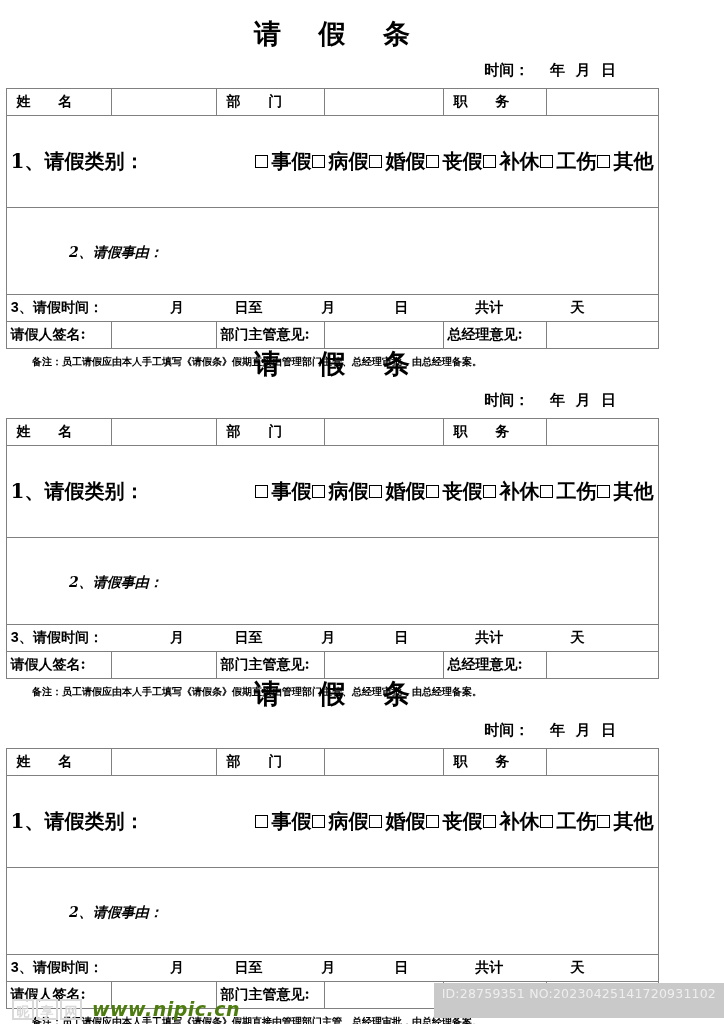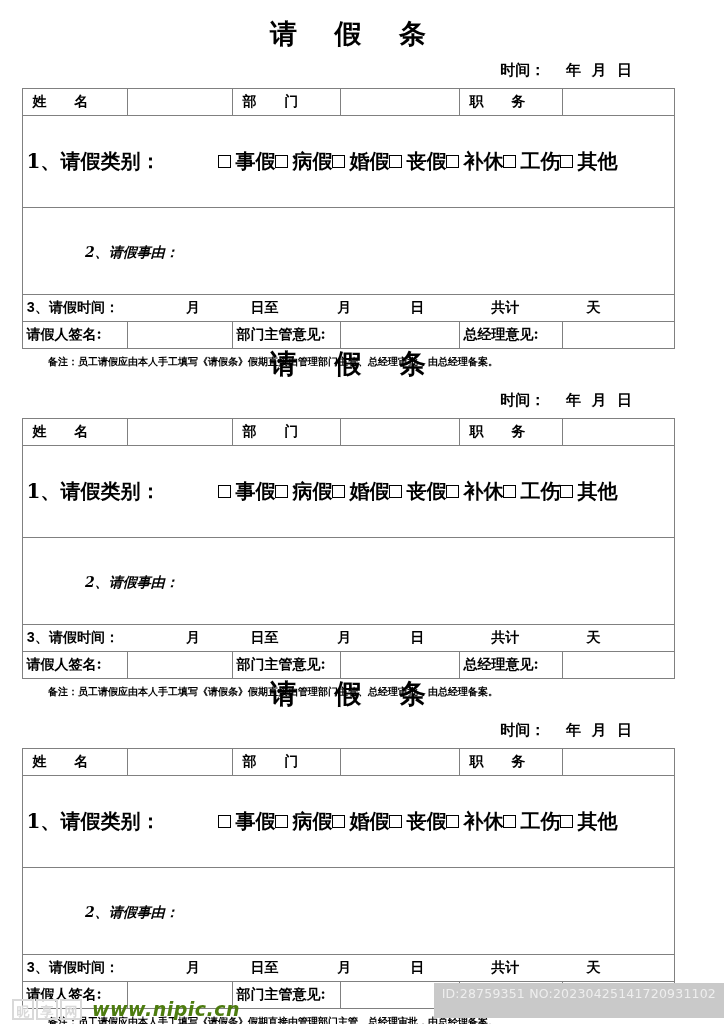--- a/index.html
+++ b/index.html
@@ -19,21 +19,21 @@
   .page {
     width: 724px;
     height: 1024px;
     position: relative;
     background: #ffffff;
   }
 
   
   .slip {
     position: absolute;
-    left: 16px;
+    left: 0;
     width: 664px;
   }
   .slip-1 { top: 14px; }
   .slip-2 { top: 344px; }
   .slip-3 { top: 674px; }
 
   .title {
     text-align: center;
     font-size: 27px;
     font-weight: bold;
@@ -78,21 +78,21 @@
     align-items: center;
     font-size: 20px;
     font-weight: bold;
     white-space: pre;
   }
   .type-label { margin-right: 6px; }
   .cbox-group {
     display: flex;
     align-items: center;
     flex: 1;
-    justify-content: center;
+    justify-content: flex-end;
     font-family: Liberation Serif, serif;
   }
   .cbox-item {
     display: flex;
     align-items: center;
     white-space: pre;
   }
   .cbox {
     display: inline-block;
     width: 11px;

